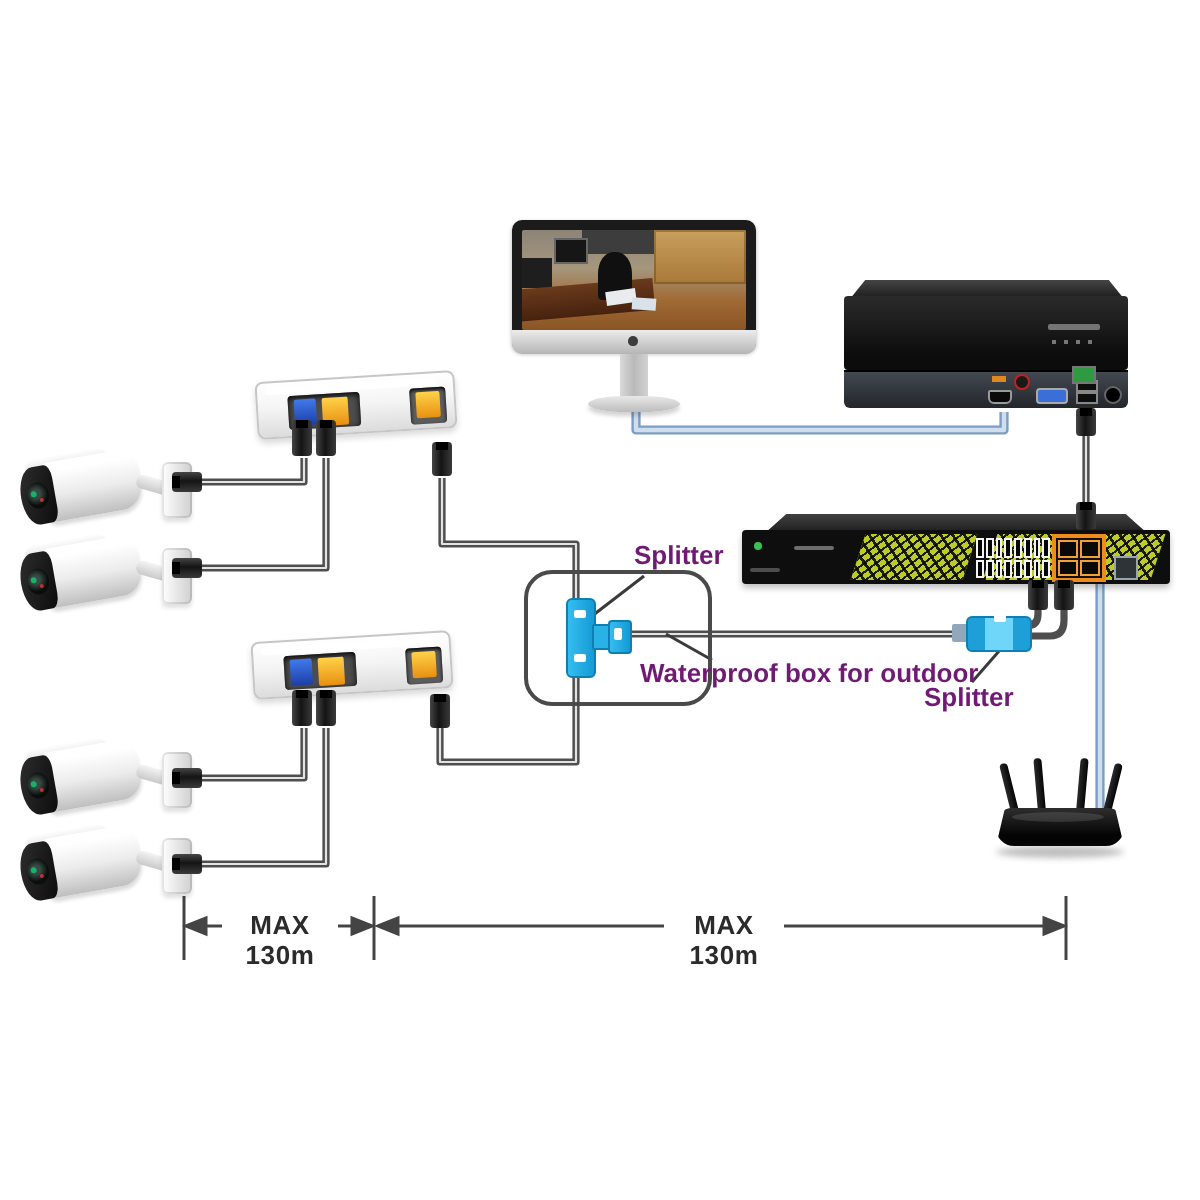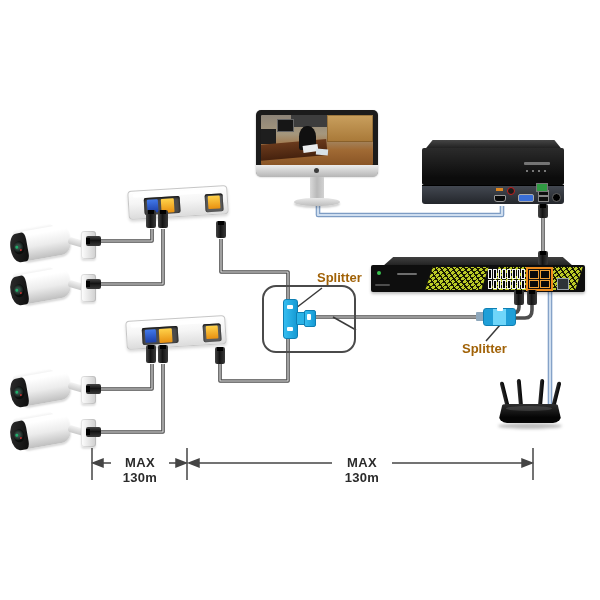--- a/index.html
+++ b/index.html
@@ -1,20 +1,20 @@
 <!DOCTYPE html>
 <html><head>
 <meta charset="utf-8">
 <style>
   html,body{margin:0;padding:0;background:#fff;}
   #canvas{position:relative;width:600px;height:600px;background:#ffffff;overflow:hidden;
           font-family:"Liberation Sans",sans-serif;}
   #wires{position:absolute;left:0;top:0;z-index:1;}
   .dev{position:absolute;z-index:2;}
-  .lbl{position:absolute;z-index:4;color:#a16207;font-size:13px;font-weight:600;white-space:nowrap;}
+  .lbl{position:absolute;z-index:4;color:#701a75;font-size:13px;font-weight:600;white-space:nowrap;}
   .dimlbl{position:absolute;z-index:4;color:#2b2b2b;font-size:13px;font-weight:600;width:60px;text-align:center;letter-spacing:.3px;}
 
   
   .monitor{left:256px;top:110px;width:124px;height:100px;}
   .mon-bezel{position:absolute;left:0;top:0;width:122px;height:66px;background:#1b1b1b;border-radius:5px;box-shadow:0 1px 2px rgba(0,0,0,.3);}
   .mon-screen{position:absolute;left:5px;top:5px;width:112px;height:50px;overflow:hidden;border-radius:1px;
      background:linear-gradient(180deg,#8d8478 0%,#a5977d 38%,#a06a34 70%,#8a5526 100%);}
   .sc-shelf{position:absolute;left:30px;top:0;width:36px;height:12px;background:#3d3d3d;}
   .sc-cab{position:absolute;left:66px;top:0;width:46px;height:27px;background:linear-gradient(180deg,#c9a05e,#a87838);box-shadow:inset 0 0 0 1px rgba(90,60,20,.4);}
   .sc-mon2{position:absolute;left:16px;top:4px;width:15px;height:11px;background:#161616;border:1px solid #666;}
@@ -357,17 +357,18 @@
   <div class="plug-v" style="left:514px;top:290px;height:15px;"></div>
   <div class="plug-v" style="left:527px;top:290px;height:15px;"></div>
   <div class="plug-v" style="left:538px;top:204px;height:14px;"></div>
   <div class="plug-v" style="left:538px;top:251px;height:14px;"></div>
   <div class="plug-h" style="left:86px;top:236px;"></div>
   <div class="plug-h" style="left:86px;top:279px;"></div>
   <div class="plug-h" style="left:86px;top:384px;"></div>
   <div class="plug-h" style="left:86px;top:427px;"></div>
 
   <div class="lbl" style="left:317px;top:270px;">Splitter</div>
+  <div class="lbl" style="left:320px;top:329px;">Waterproof box for outdoor</div>
   <div class="lbl" style="left:462px;top:341px;">Splitter</div>
   <div class="dimlbl" style="left:110px;top:455px;">MAX 130m</div>
   <div class="dimlbl" style="left:332px;top:455px;">MAX 130m</div>
 
 </div>
 
 </body></html>

